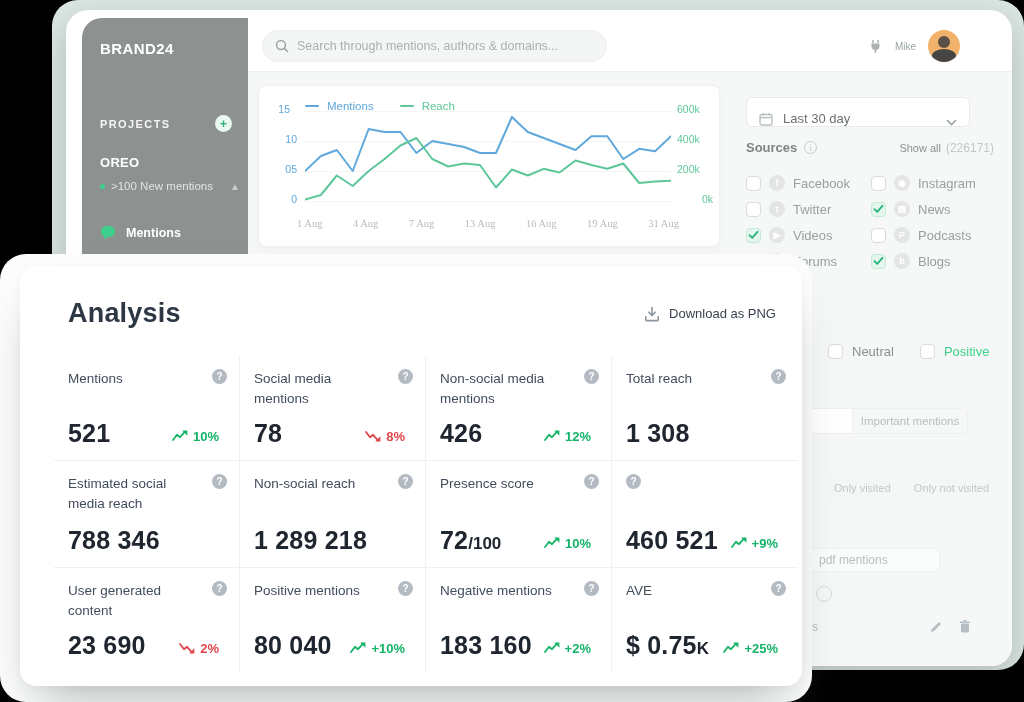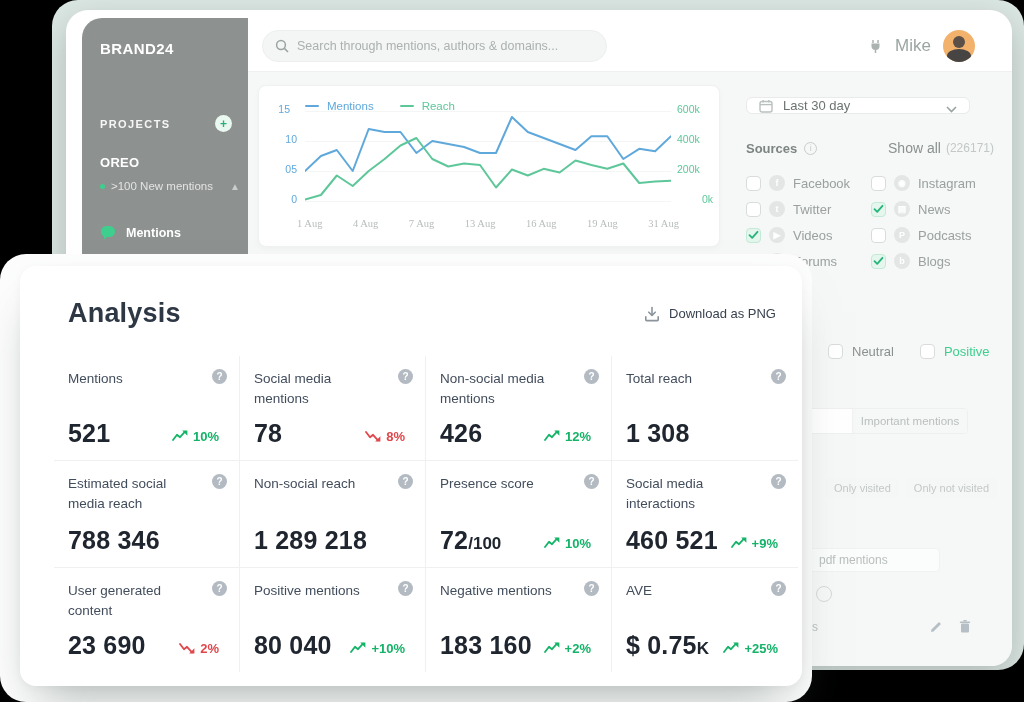--- a/index.html
+++ b/index.html
@@ -30,47 +30,47 @@
   .side-item-mentions .lbl { color:#fff; font-weight:bold; }
   .side-item-summary { top:247px; }
   .side-item-summary .lbl { color:rgba(255,255,255,.85); }
   .doc-icon { width:11px; height:13px; border:1.5px solid rgba(255,255,255,.9); border-radius:2px; }
 
   
   .search-bar { position:absolute; left:262px; top:30px; width:345px; height:32px; background:#f4f6f5; border:1px solid #edefee; border-radius:16px; display:flex; align-items:center; padding:0 12px; gap:8px; }
   .search-bar input { border:none; outline:none; background:transparent; font-size:12.5px; color:#6d7572; width:100%; font-family:"Liberation Sans",sans-serif; }
   .search-bar input::placeholder { color:#aab1ae; }
   .user-area { position:absolute; left:868px; top:30px; width:120px; height:32px; display:flex; align-items:center; gap:12px; }
-  .user-name { color:#9aa6a1; font-size:17px; }
+  .user-name { color:#9aa6a1; font-size:10px; }
   .avatar { width:32px; height:32px; border-radius:50%; background:#f2b26b; position:relative; overflow:hidden; flex:none; }
   .avatar .head { position:absolute; left:10px; top:6px; width:12px; height:12px; border-radius:50%; background:#5a5048; }
   .avatar .body { position:absolute; left:4px; top:19px; width:24px; height:14px; border-radius:50% 50% 0 0; background:#474544; }
 
   
   .chart-card { position:absolute; left:258px; top:85px; width:462px; height:162px; background:#fff; border:1px solid #f0f2f1; border-radius:8px; box-shadow:0 2px 6px rgba(0,0,0,0.03); }
   .legend { position:absolute; left:46px; top:14px; display:flex; gap:26px; }
   .legend-item { display:flex; align-items:center; gap:8px; font-size:11.5px; }
   .legend-dash { width:14px; height:2px; border-radius:1px; }
   .ytick { position:absolute; width:26px; font-size:10.5px; text-align:right; }
   .ytick-r { text-align:left; width:34px; }
   .plot { position:absolute; left:46px; top:24px; }
   .xlabels { position:absolute; left:38px; top:132px; width:382px; display:flex; justify-content:space-between;font-family:Liberation Serif, serif; }
   .xlabels span { font-size:10.5px; color:#b7bdbb; }
   .gridline { position:absolute; left:46px; width:366px; height:1px; background:#f4f6f5; }
 
   
   .list-card-peek { position:absolute; left:258px; top:262px; width:462px; height:18px; background:#fff; border:1px solid #f0f2f1; border-radius:8px 8px 0 0; }
 
   
-  .date-select { position:absolute; left:746px; top:97px; width:224px; height:17px; background:#fff; border:1px solid #e8ebea; border-radius:6px; display:flex; align-items:flex-end; gap:10px; padding:0 12px; }
+  .date-select { position:absolute; left:746px; top:97px; width:224px; height:30px; background:#fff; border:1px solid #e8ebea; border-radius:6px; display:flex; align-items:flex-end; gap:10px; padding:0 12px; }
   .date-select .val { flex:1; font-size:13px; color:#6b7370; }
   .sources-head { position:absolute; left:746px; top:140px; width:248px; display:flex; align-items:center; }
   .sources-title { font-size:13px; font-weight:bold; color:#7d8582; }
   .info-icon { width:13px; height:13px; border-radius:50%; border:1px solid #c7cdca; color:#c7cdca; font-size:9px; display:inline-flex; align-items:center; justify-content:center; margin-left:7px; }
-  .showall { margin-left:auto; font-size:14px; color:#8a918e; }
+  .showall { margin-left:auto; font-size:11px; color:#8a918e; }
   .showall-count { font-size:12px; color:#c2c8c5; margin-left:5px; }
   .sources-grid { position:absolute; left:746px; top:170px; width:250px; display:grid; grid-template-columns:1fr 1fr; grid-auto-rows:26px; }
   .src-item { display:flex; align-items:center; gap:8px; }
   .cbox { width:15px; height:15px; border-radius:4px; border:1px solid #d8dcda; background:#fff; flex:none; display:flex; align-items:center; justify-content:center; }
   .cbox.checked { background:#e4f6ed; border-color:#c3ead6; }
   .soc-circle { width:16px; height:16px; border-radius:50%; background:#e3e6e5; color:#fff; font-size:9px; font-weight:bold; display:flex; align-items:center; justify-content:center; flex:none; }
   .src-label { font-size:13px; color:#9aa19e; }
 
   
   .sentiment-row { position:absolute; left:828px; top:344px; display:flex; gap:26px; }
@@ -459,21 +459,20 @@
                   <polygon points="10.2,0.6 15.4,0.6 15.4,5.8" fill="currentColor"></polygon>
                 </svg>
               </span>
         <span class="trend-txt">10%</span>
       </span>
     </div>
   </div>
 
   <div class="mcell">
     <div class="mcell-top">
-      <span class="mlabel">Social media interactions</span>
       <span class="help-icon">?</span>
     </div>
     <div class="mvalue-row">
       <span class="mvalue">460 521</span>
       <span class="trend up">
         <span class="trend-ic">
                 <svg width="16" height="12" viewBox="0 0 16 12">
                   <path d="M1 10 L5 4.8 L8 7.2 L13 1.6" fill="none" stroke="currentColor" stroke-width="1.8" stroke-linecap="round" stroke-linejoin="round"></path>
                   <polygon points="10.2,0.6 15.4,0.6 15.4,5.8" fill="currentColor"></polygon>
                 </svg>

